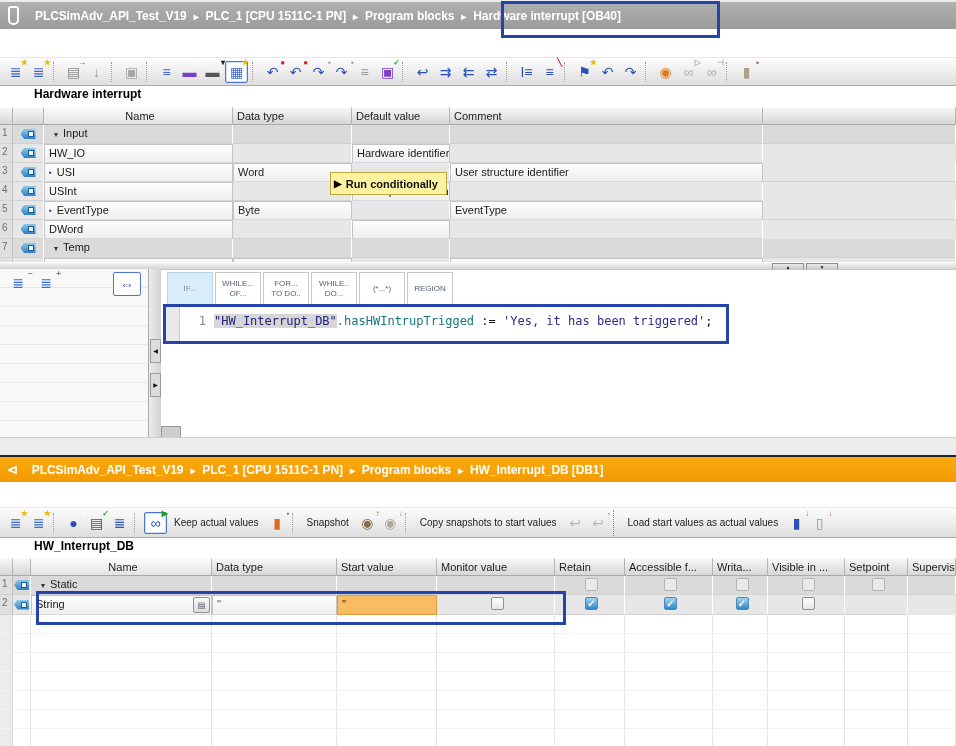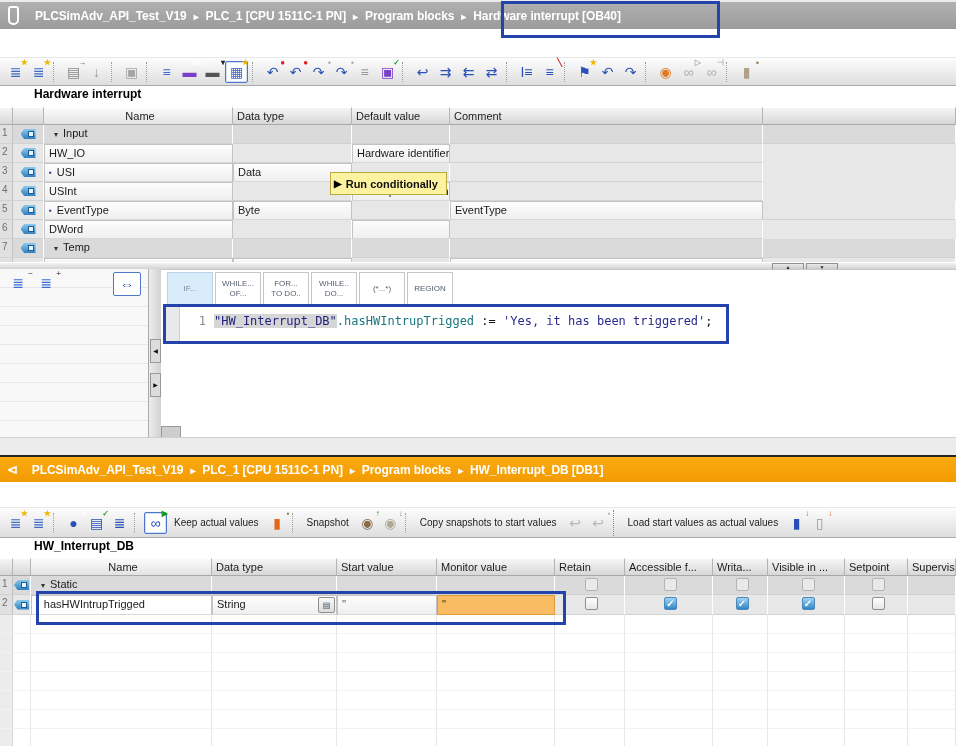--- a/index.html
+++ b/index.html
@@ -302,22 +302,23 @@
       <div class="c field">Hardware identifier</div>
       <div class="c"></div>
     </div>
 
     <div class="grid t1g row">
       <div class="c num">3</div>
       <div class="c ic">
           <span class="vicon"></span>
         </div>
       <div class="c field"><span class="bullet"></span><span>USI</span></div>
-      <div class="c field">Data</div>
-      <div class="c"></div>
+      <div class="c field">Word</div>
+      <div class="c"></div>
+      <div class="c field">User structure identifier</div>
       <div class="c"></div>
     </div>
 
     <div class="grid t1g row">
       <div class="c num">4</div>
       <div class="c ic">
           <span class="vicon"></span>
         </div>
       <div class="c field">USInt</div>
       <div class="c"></div>
@@ -554,21 +555,20 @@
           <span class="cb dis"></span>
         </div>
       <div class="c"></div>
     </div>
 
     <div class="grid t2g row" style="height:20px;">
       <div class="c num">2</div>
       <div class="c ic">
           <span class="vicon"></span>
         </div>
-      <div class="c field namesel"><span class="bullet"></span><span>hasHWIntrupTrigged</span></div>
       <div class="c field"><span class="typepick"></span><span>String</span></div>
       <div class="c field startcell">''</div>
       <div class="c moncell">''</div>
       <div class="c cbwrap">
           <span class="cb"></span>
         </div>
       <div class="c cbwrap">
           <span class="cb on"></span>
         </div>
       <div class="c cbwrap">

